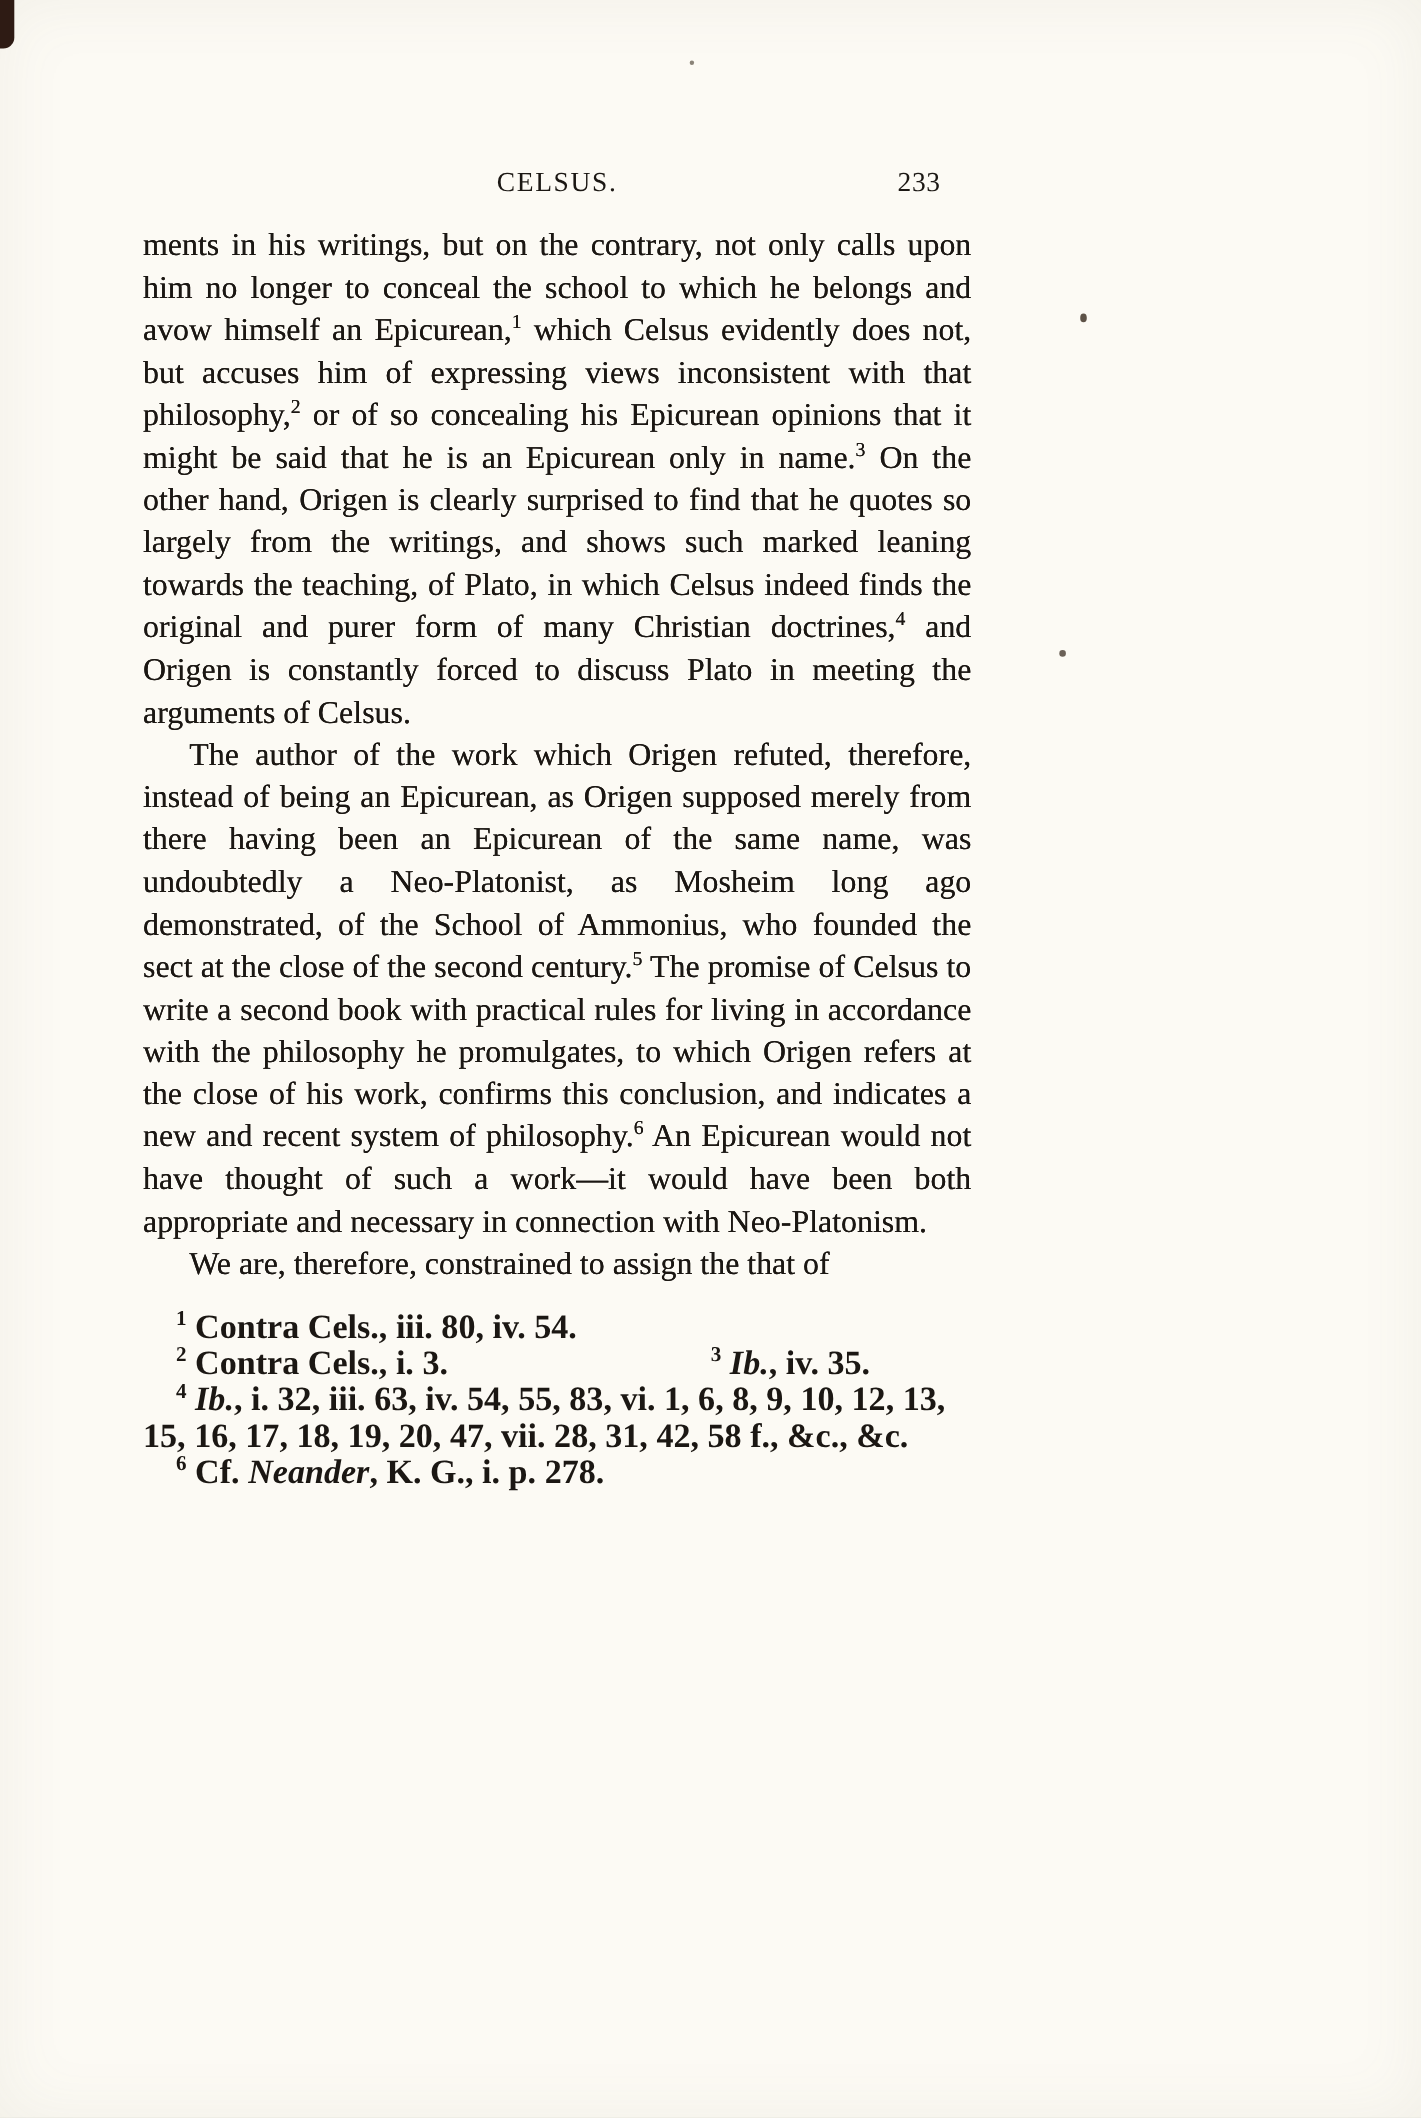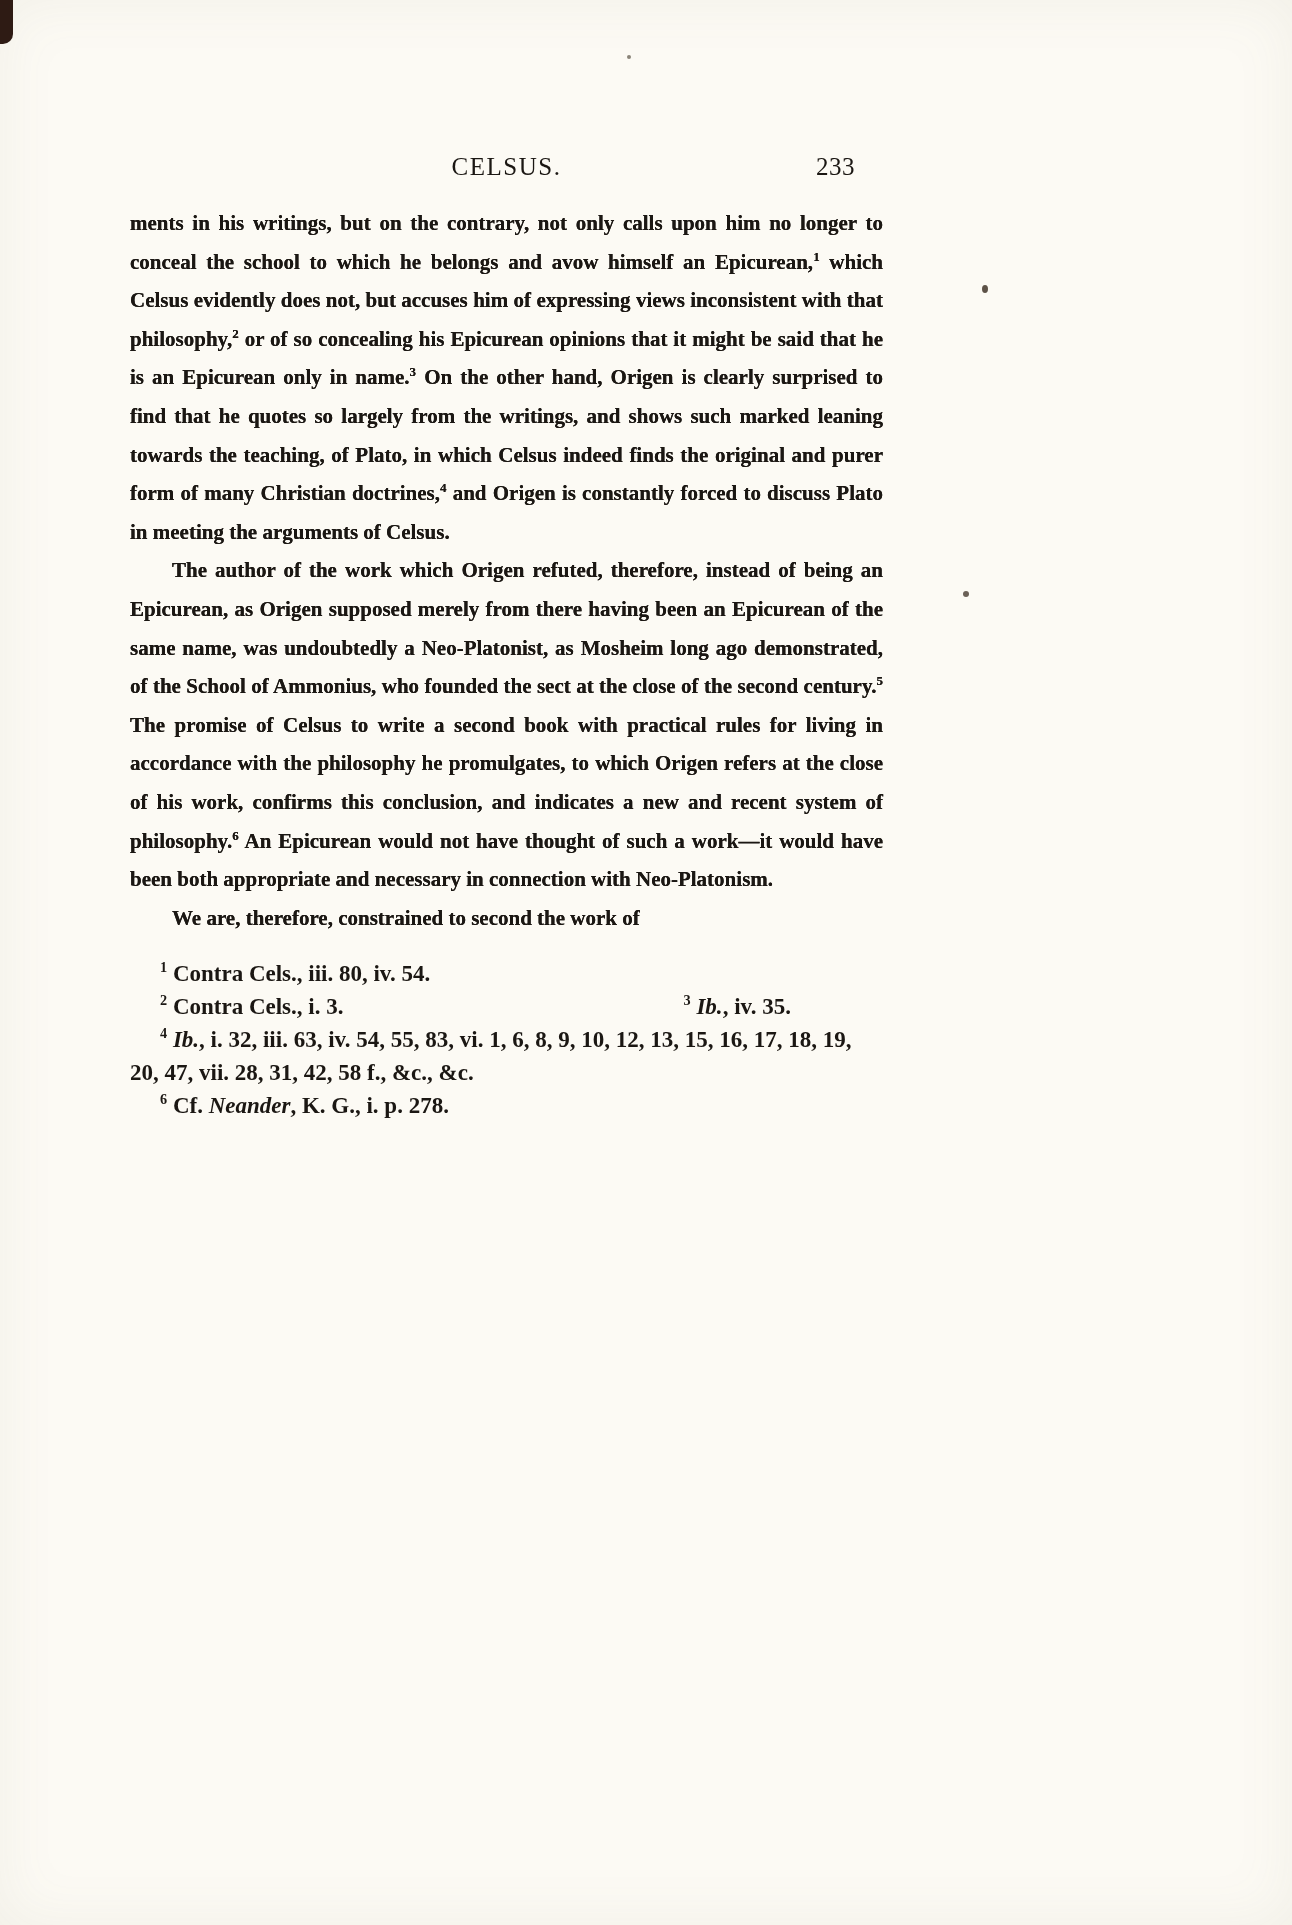--- a/index.html
+++ b/index.html
@@ -35,39 +35,38 @@
   }
   .head-page {
     position: absolute;
     right: 28px;
     top: 0;
     letter-spacing: 0.5px;
   }
 
   
   .body-text {
-    font-size: 21px;
+    font-size: 29px;
     line-height: 38.6px;
     text-align: justify;
     text-shadow: 0 0 0.45px currentColor;
-    font-weight: bold;
   }
   .para { text-indent: 42px; }
   .para.no-indent { text-indent: 0; }
 
   sup {
     font-size: 0.62em;
     line-height: 0;
     vertical-align: super;
   }
 
   
   .footnotes {
     margin-top: 20px;
-    font-size: 23px;
+    font-size: 31px;
     line-height: 33px;
     font-weight: bold;
     text-align: left;
   }
   .fn { text-indent: 30px; }
   .fn-row { display: flex; }
   .fn-right {
     margin-left: auto;
     margin-right: 92px;
     text-indent: 0;
@@ -99,21 +98,21 @@
   <div class="page-inner">
 
     <div class="running-head">
       <span class="head-title">CELSUS.</span>
       <span class="head-page">233</span>
     </div>
 
     <div class="body-text">
       <p class="para no-indent"><span>ments in his writings, but on the contrary, not only calls upon him no longer to conceal the school to which he belongs and avow himself an Epicurean,</span><sup>1</sup><span> which Celsus evidently does not, but accuses him of expressing views inconsistent with that philosophy,</span><sup>2</sup><span> or of so concealing his Epicurean opinions that it might be said that he is an Epicurean only in name.</span><sup>3</sup><span> On the other hand, Origen is clearly surprised to find that he quotes so largely from the writings, and shows such marked leaning towards the teaching, of Plato, in which Celsus indeed finds the original and purer form of many Christian doctrines,</span><sup>4</sup><span> and Origen is constantly forced to discuss Plato in meeting the arguments of Celsus.</span></p>
       <p class="para"><span>The author of the work which Origen refuted, therefore, instead of being an Epicurean, as Origen supposed merely from there having been an Epicurean of the same name, was undoubtedly a Neo-Platonist, as Mosheim long ago demonstrated, of the School of Ammonius, who founded the sect at the close of the second century.</span><sup>5</sup><span> The promise of Celsus to write a second book with practical rules for living in accordance with the philosophy he promulgates, to which Origen refers at the close of his work, confirms this conclusion, and indicates a new and recent system of philosophy.</span><sup>6</sup><span> An Epicurean would not have thought of such a work—it would have been both appropriate and necessary in connection with Neo-Platonism.</span></p>
-      <p class="para"><span>We are, therefore, constrained to second the work of</span></p>
+      <p class="para"><span>We are, therefore, constrained to assign the that of</span></p>
     </div>
 
     <div class="footnotes">
       <p class="fn"><sup>1</sup><span> Contra Cels., iii. 80, iv. 54.</span></p>
       <div class="fn-row">
         <p class="fn"><sup>2</sup><span> Contra Cels., i. 3.</span></p>
         <p class="fn fn-right"><sup>3</sup><span> </span><i>Ib.</i><span>, iv. 35.</span></p>
       </div>
       <p class="fn"><sup>4</sup><span> </span><i>Ib.</i><span>, i. 32, iii. 63, iv. 54, 55, 83, vi. 1, 6, 8, 9, 10, 12, 13, 15, 16, 17, 18, 19, 20, 47, vii. 28, 31, 42, 58 f., &amp;c., &amp;c.</span></p>
       <p class="fn"><sup>6</sup><span> Cf. </span><i>Neander</i><span>, K. G., i. p. 278.</span></p>

